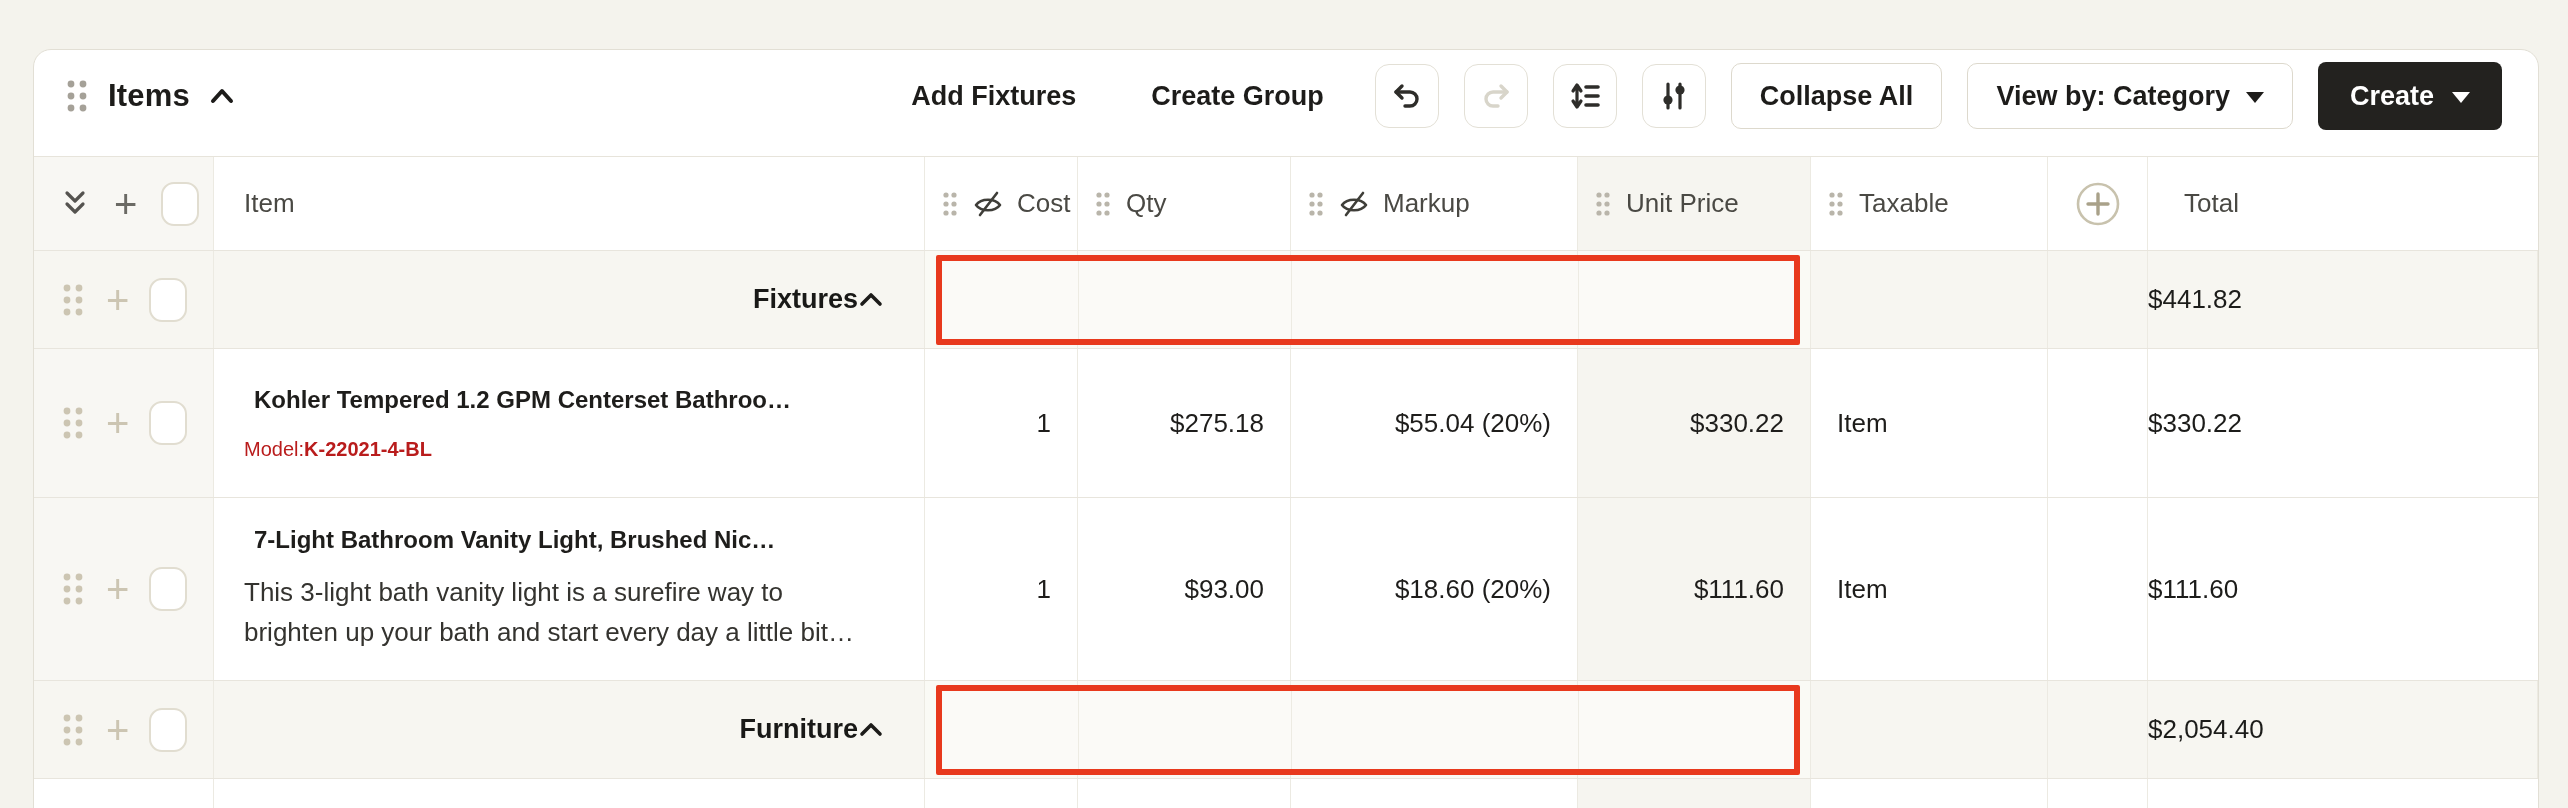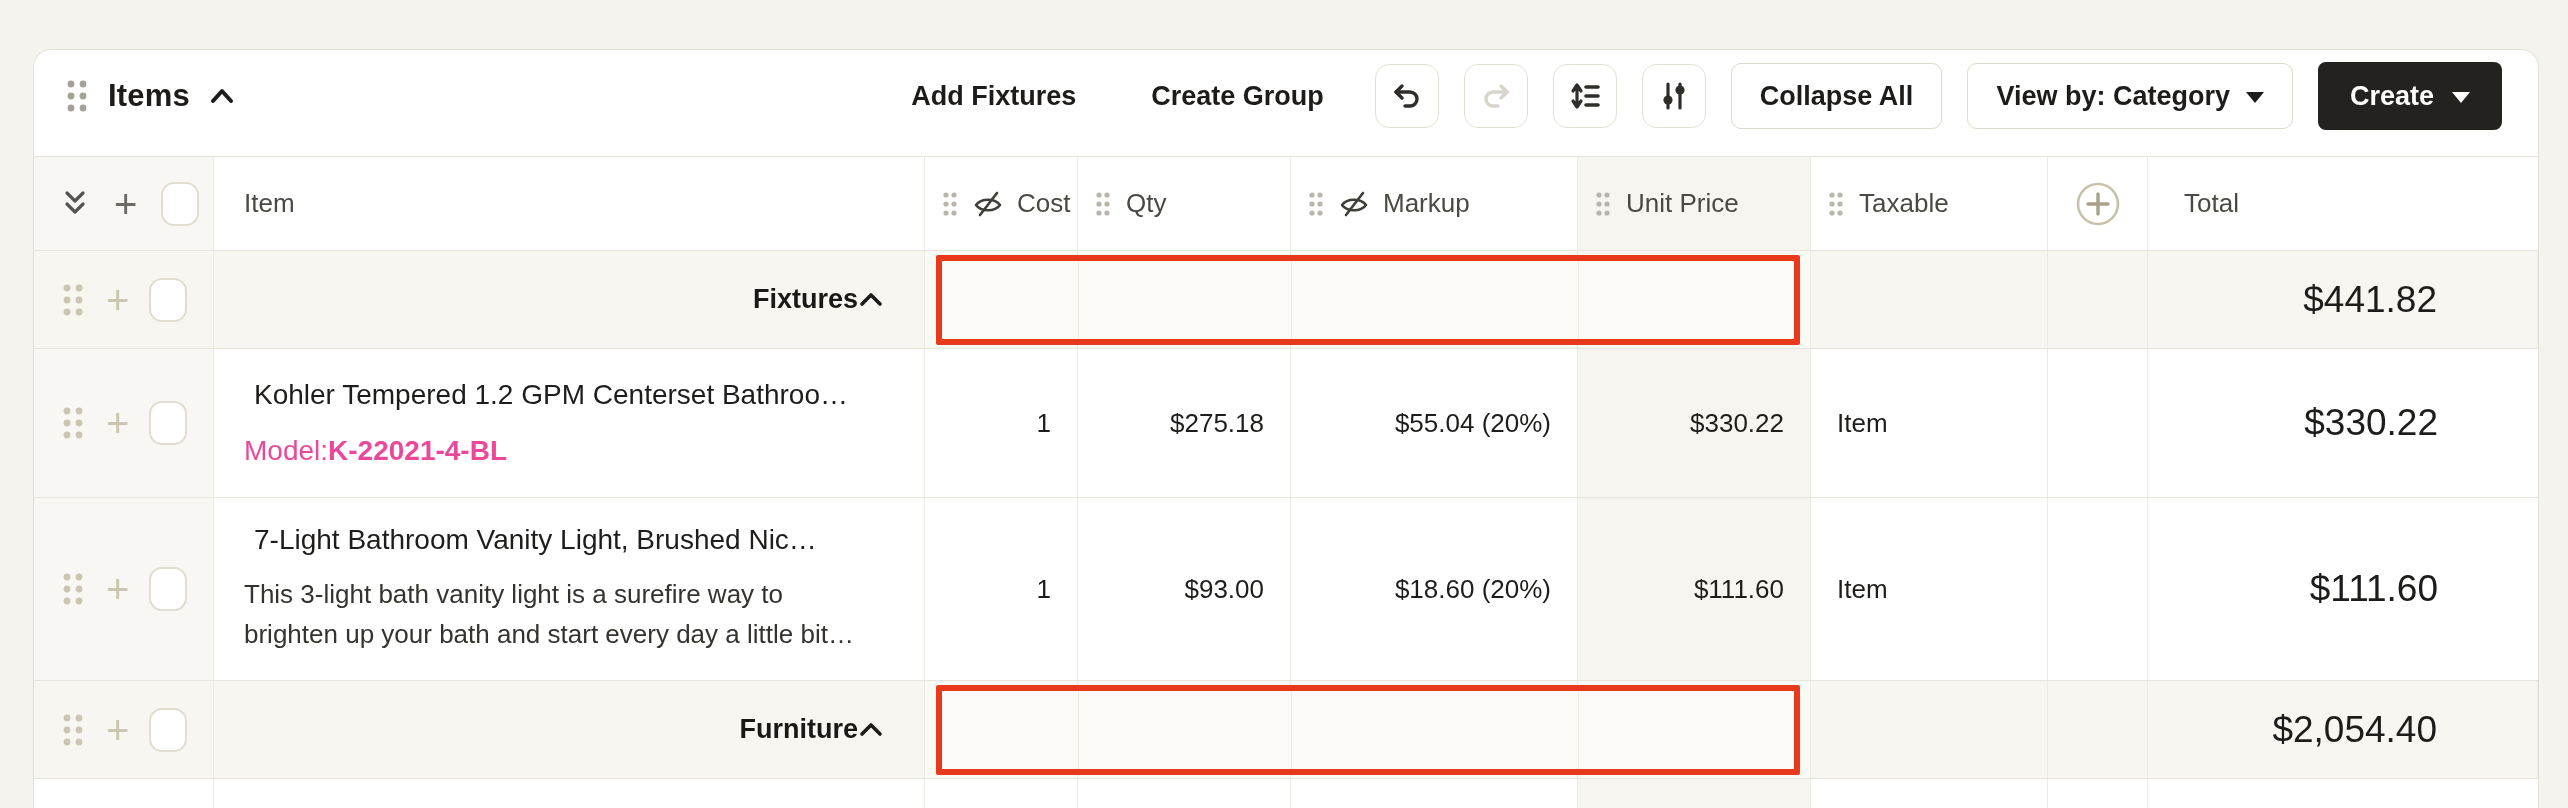--- a/index.html
+++ b/index.html
@@ -49,31 +49,31 @@
   .checkbox { width:38px; height:44px; border:2px solid #e1ddd0; border-radius:13px;
     background:#fff; cursor:pointer; }
   .plus-glyph { font-size:40px; font-weight:400; line-height:1; cursor:pointer; }
   .plus-gray { color:#6b6a64; }
   .plus-beige { color:#ccc5b2; }
 
   .num { display:flex; align-items:center; justify-content:flex-end; padding-right:26px;
     font-size:26px; color:#1e1d1b; }
   .left-val { display:flex; align-items:center; justify-content:flex-start; padding-left:26px;
     font-size:26px; color:#1e1d1b; }
-  .total-cell { display:flex; align-items:center; justify-content:flex-end; padding-right:100px;
-    font-size:37px; color:#1c1c1a; }
+  .total-cell { display:flex; align-items:center; justify-content:flex-start; padding-right:100px;
+    font-size:26px; color:#1c1c1a; }
 
   .cat-name-cell { display:flex; align-items:center; padding:0 40px 0 30px;text-align:right; }
   .cat-name { font-size:27px; font-weight:700; color:#191917; flex:1; }
 
   .item-cell { display:flex; flex-direction:column; justify-content:center; gap:24px;
     padding:0 30px; }
-  .item-title { font-size:28px; font-weight:400; color:#1e1d1b; padding-left:10px;
+  .item-title { font-size:24px; font-weight:700; color:#1e1d1b; padding-left:10px;
     white-space:nowrap; overflow:hidden; }
-  .item-sub { font-size:28px; color:#ec4899; }
+  .item-sub { font-size:20px; color:#b91c1c; }
   .item-sub b { font-weight:700; }
   .desc { font-size:26px; color:#34332f; line-height:40px; }
 
   .redbox { position:absolute; left:902px; top:4px; width:864px; height:90px;
     border:6px solid #e8391d; background:#fbfaf7; border-radius:2px; z-index:3; cursor:pointer; }
   .redbox .vline { position:absolute; top:0; bottom:0; width:1px; background:#edebe3; }
 
   .plus-circle { display:flex; align-items:center; justify-content:center; height:100%; }
 
   svg { display:block; }

